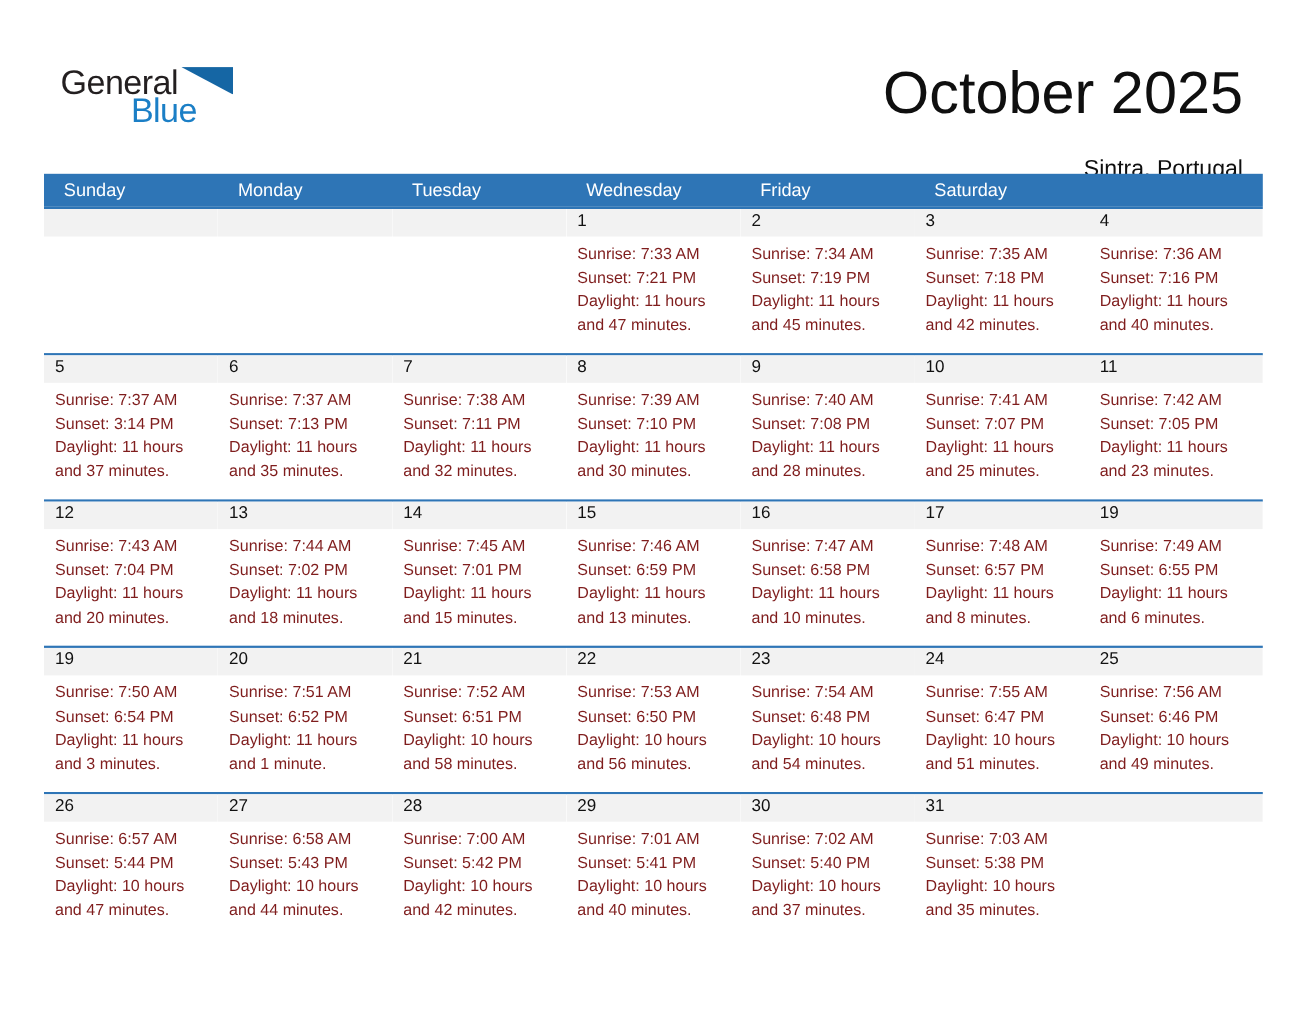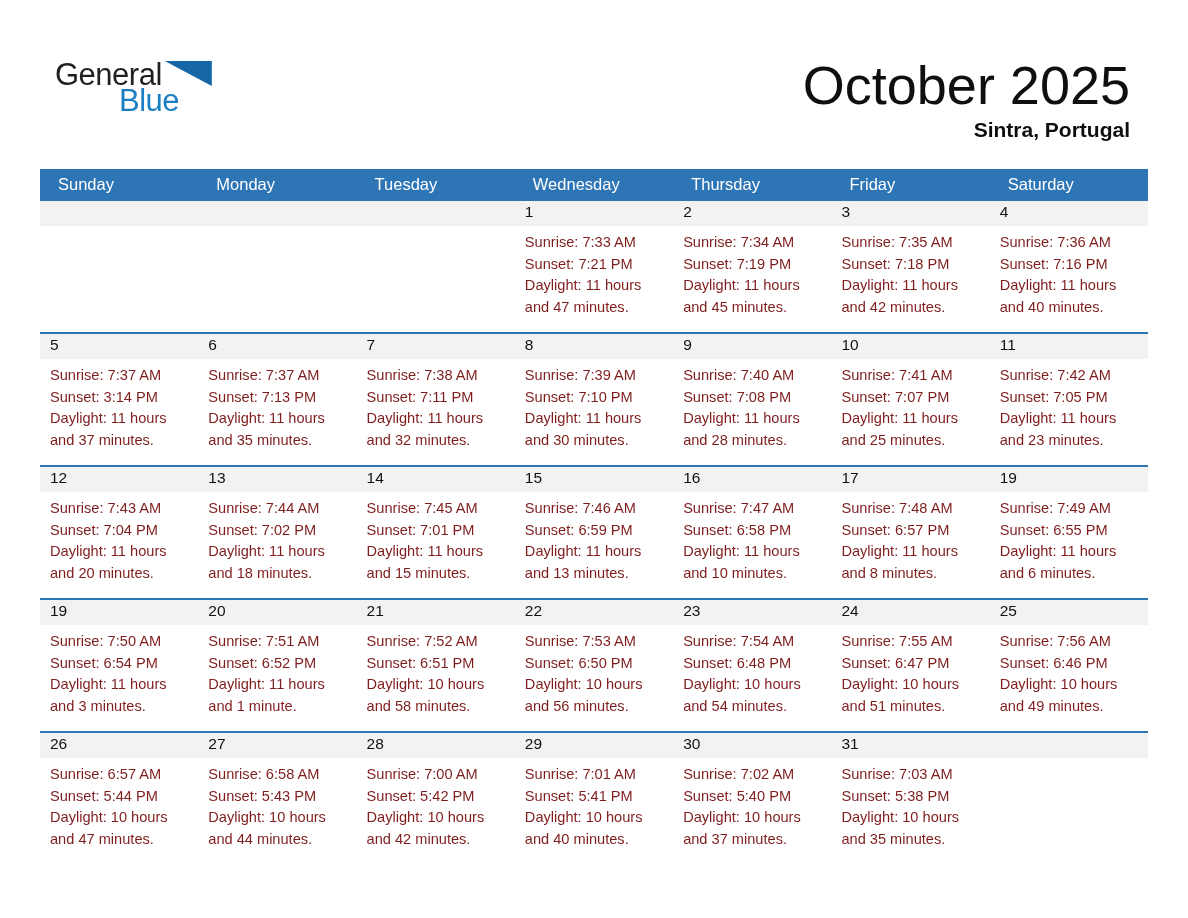--- a/index.html
+++ b/index.html
@@ -24,27 +24,27 @@
     clip-path: polygon(0 0, 100% 0, 100% 100%);
   }
   .logo-blue {
     font-size: 31px; font-weight: 400; color: #1b7fc6;
     margin-top: -10px; padding-left: 64px; letter-spacing: -0.5px;
   }
 
   
   .titles { position: absolute; right: 58px; top: 54px; text-align: right; }
   .month-title { font-size: 54px; font-weight: 400; color: #0f0f0f; }
-  .location { font-size: 21px; font-weight: 700; color: #0f0f0f; margin-top: 2px; }
+  .location { font-size: 21px; font-weight: 400; color: #0f0f0f; margin-top: 26px; }
 
   
   .calendar { position: absolute; left: 40px; top: 158px; width: 1108px; }
   .weekday-row {
     display: grid; grid-template-columns: repeat(7, 1fr);
-    background: #2e75b6; height: 30px; margin-top: 11px;
+    background: #2e75b6; height: 30px;
   }
   .weekday-row > div {
     color: #ffffff; font-size: 16.5px; line-height: 30px;
     padding-left: 18px; font-weight: 400;
     white-space: nowrap; overflow: hidden;
   }
   .week {
     display: grid; grid-template-columns: repeat(7, 1fr);
     border-top: 2px solid #2e75b6;
     height: 133px;
@@ -76,21 +76,20 @@
   <div class="month-title">October 2025</div>
   <div class="location">Sintra, Portugal</div>
 </div>
 
 <div class="calendar">
   <div class="weekday-row">
     <div>Sunday</div>
     <div>Monday</div>
     <div>Tuesday</div>
     <div>Wednesday</div>
-    <div>Thursday</div>
     <div>Friday</div>
     <div>Saturday</div>
   </div>
   <div>
       <div class="week">
         <div class="cell">
           <div class="num"></div>
         </div>
         <div class="cell">
           <div class="num"></div>

